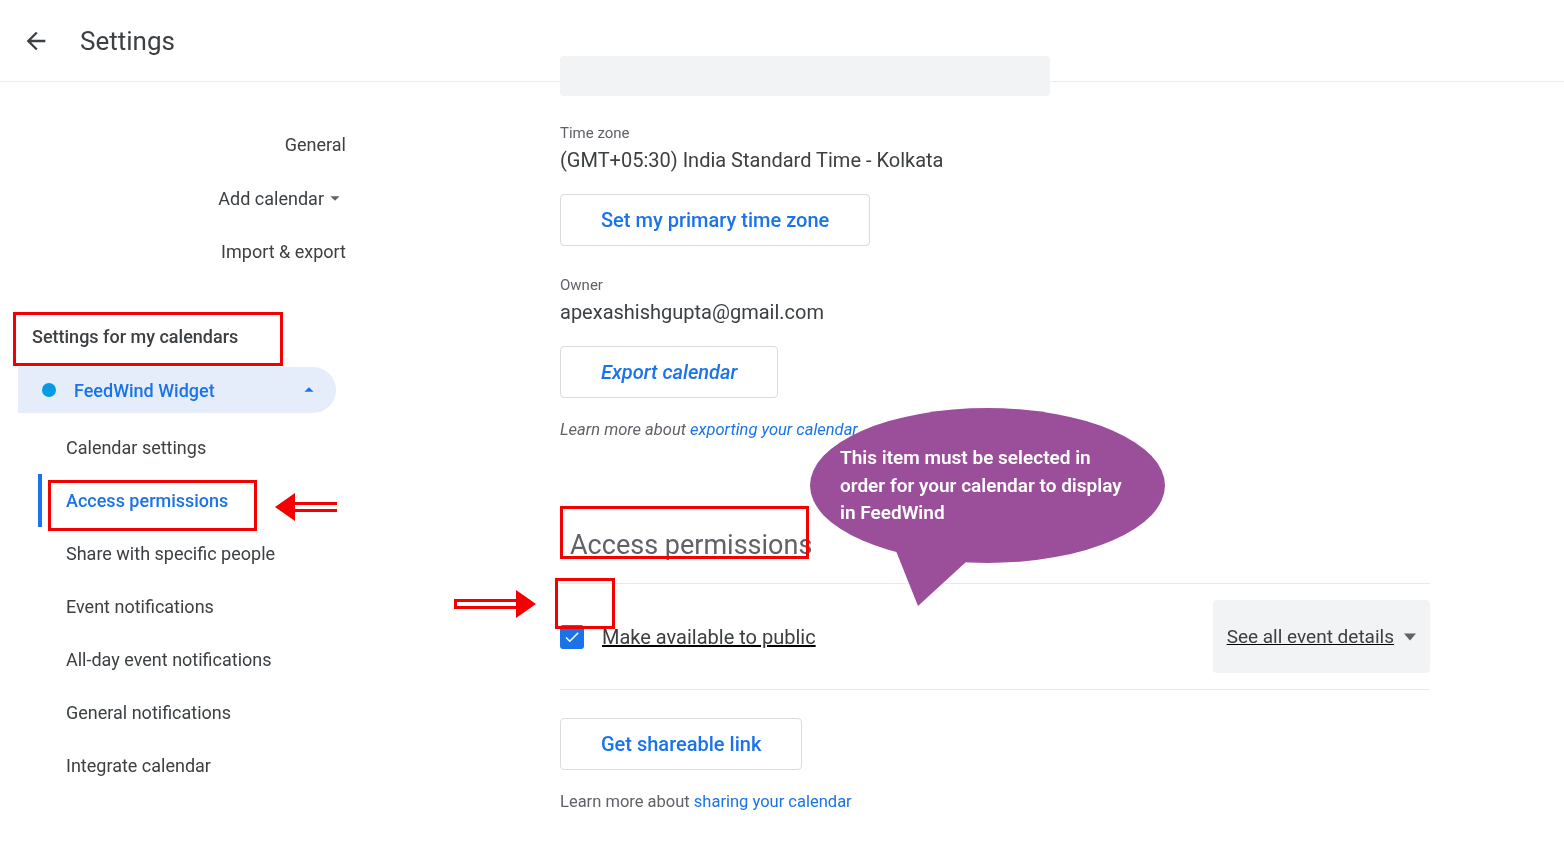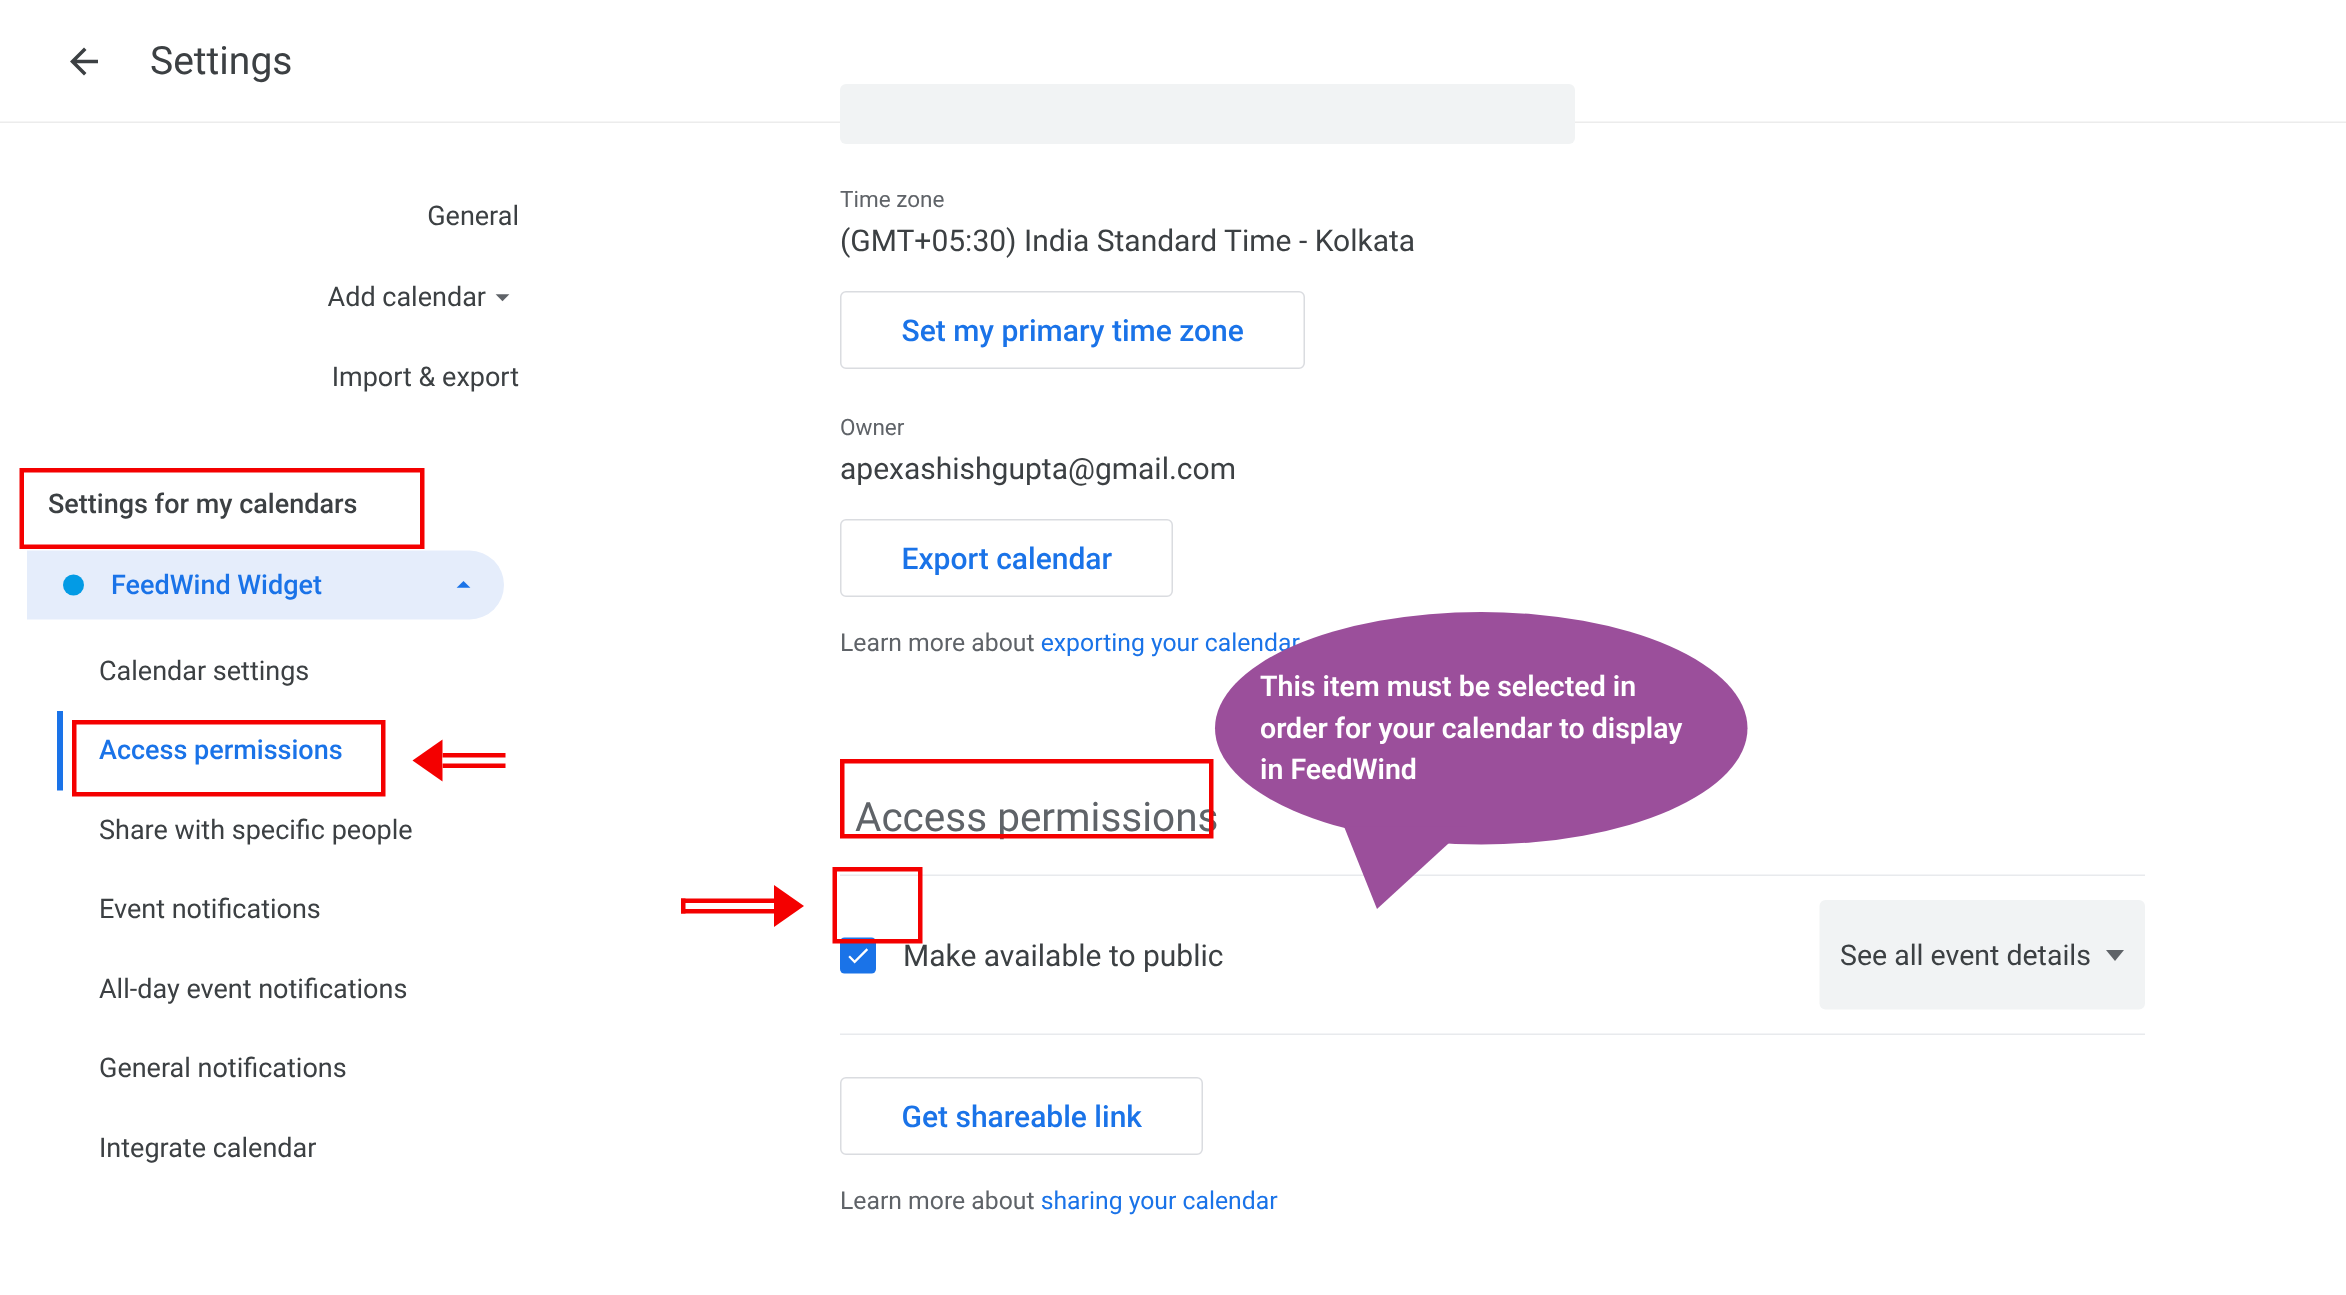--- a/index.html
+++ b/index.html
@@ -8,21 +8,21 @@
     background: #fff;
     width: 1564px;
     height: 863px;
     overflow: hidden;
     position: relative;
   }
   .header {
     display: flex;
     align-items: center;
     height: 82px;
-    padding-left: 32px;
+    padding-left: 12px;
     border-bottom: 1px solid #ececec;
   }
   .back-btn {
     width: 48px; height: 48px;
     display: flex; align-items: center; justify-content: center;
     border-radius: 50%;
     cursor: pointer;
     margin-right: 20px;
     color: #3c4043;
   }
@@ -143,20 +143,21 @@
   }
   .access-row {
     display: flex;
     align-items: center;
     justify-content: space-between;
     margin-top: 18px;
     border-bottom: 1px solid #e8eaed;
     border-top: 1px solid #e8eaed;
     padding: 16px 0 16px 0;
     width: 870px;
+    text-decoration: underline;
   }
   .checkbox-wrap { display: flex; align-items: center; gap: 18px; }
   .checkbox-box {
     width: 24px; height: 24px;
     background: #1a73e8;
     border-radius: 3px;
     display: flex; align-items: center; justify-content: center;
   }
   .checkbox-box svg { width: 18px; height: 18px; fill: #fff; }
   .checkbox-label { font-size: 20px; color: #3c4043; }
@@ -302,21 +303,21 @@
       <div class="field-label">Time zone</div>
       <div class="field-value">(GMT+05:30) India Standard Time - Kolkata</div>
       <div class="outlined-btn">Set my primary time zone</div>
     </div>
 
     <div class="block">
       <div class="field-label">Owner</div>
       <div class="field-value">apexashishgupta@gmail.com</div>
     </div>
 
-    <div class="block" style="margin-top:-8px;">
+    <div class="block" style="margin-top:-8px;font-style:italic;">
       <div class="outlined-btn" style="margin-top:0;">Export calendar</div>
       <div class="helper-text">
         <span>Learn more about </span><a>exporting your calendar</a>
       </div>
     </div>
 
     <div>
       <div class="section-title">Access permissions</div>
 
       <div class="access-row">

